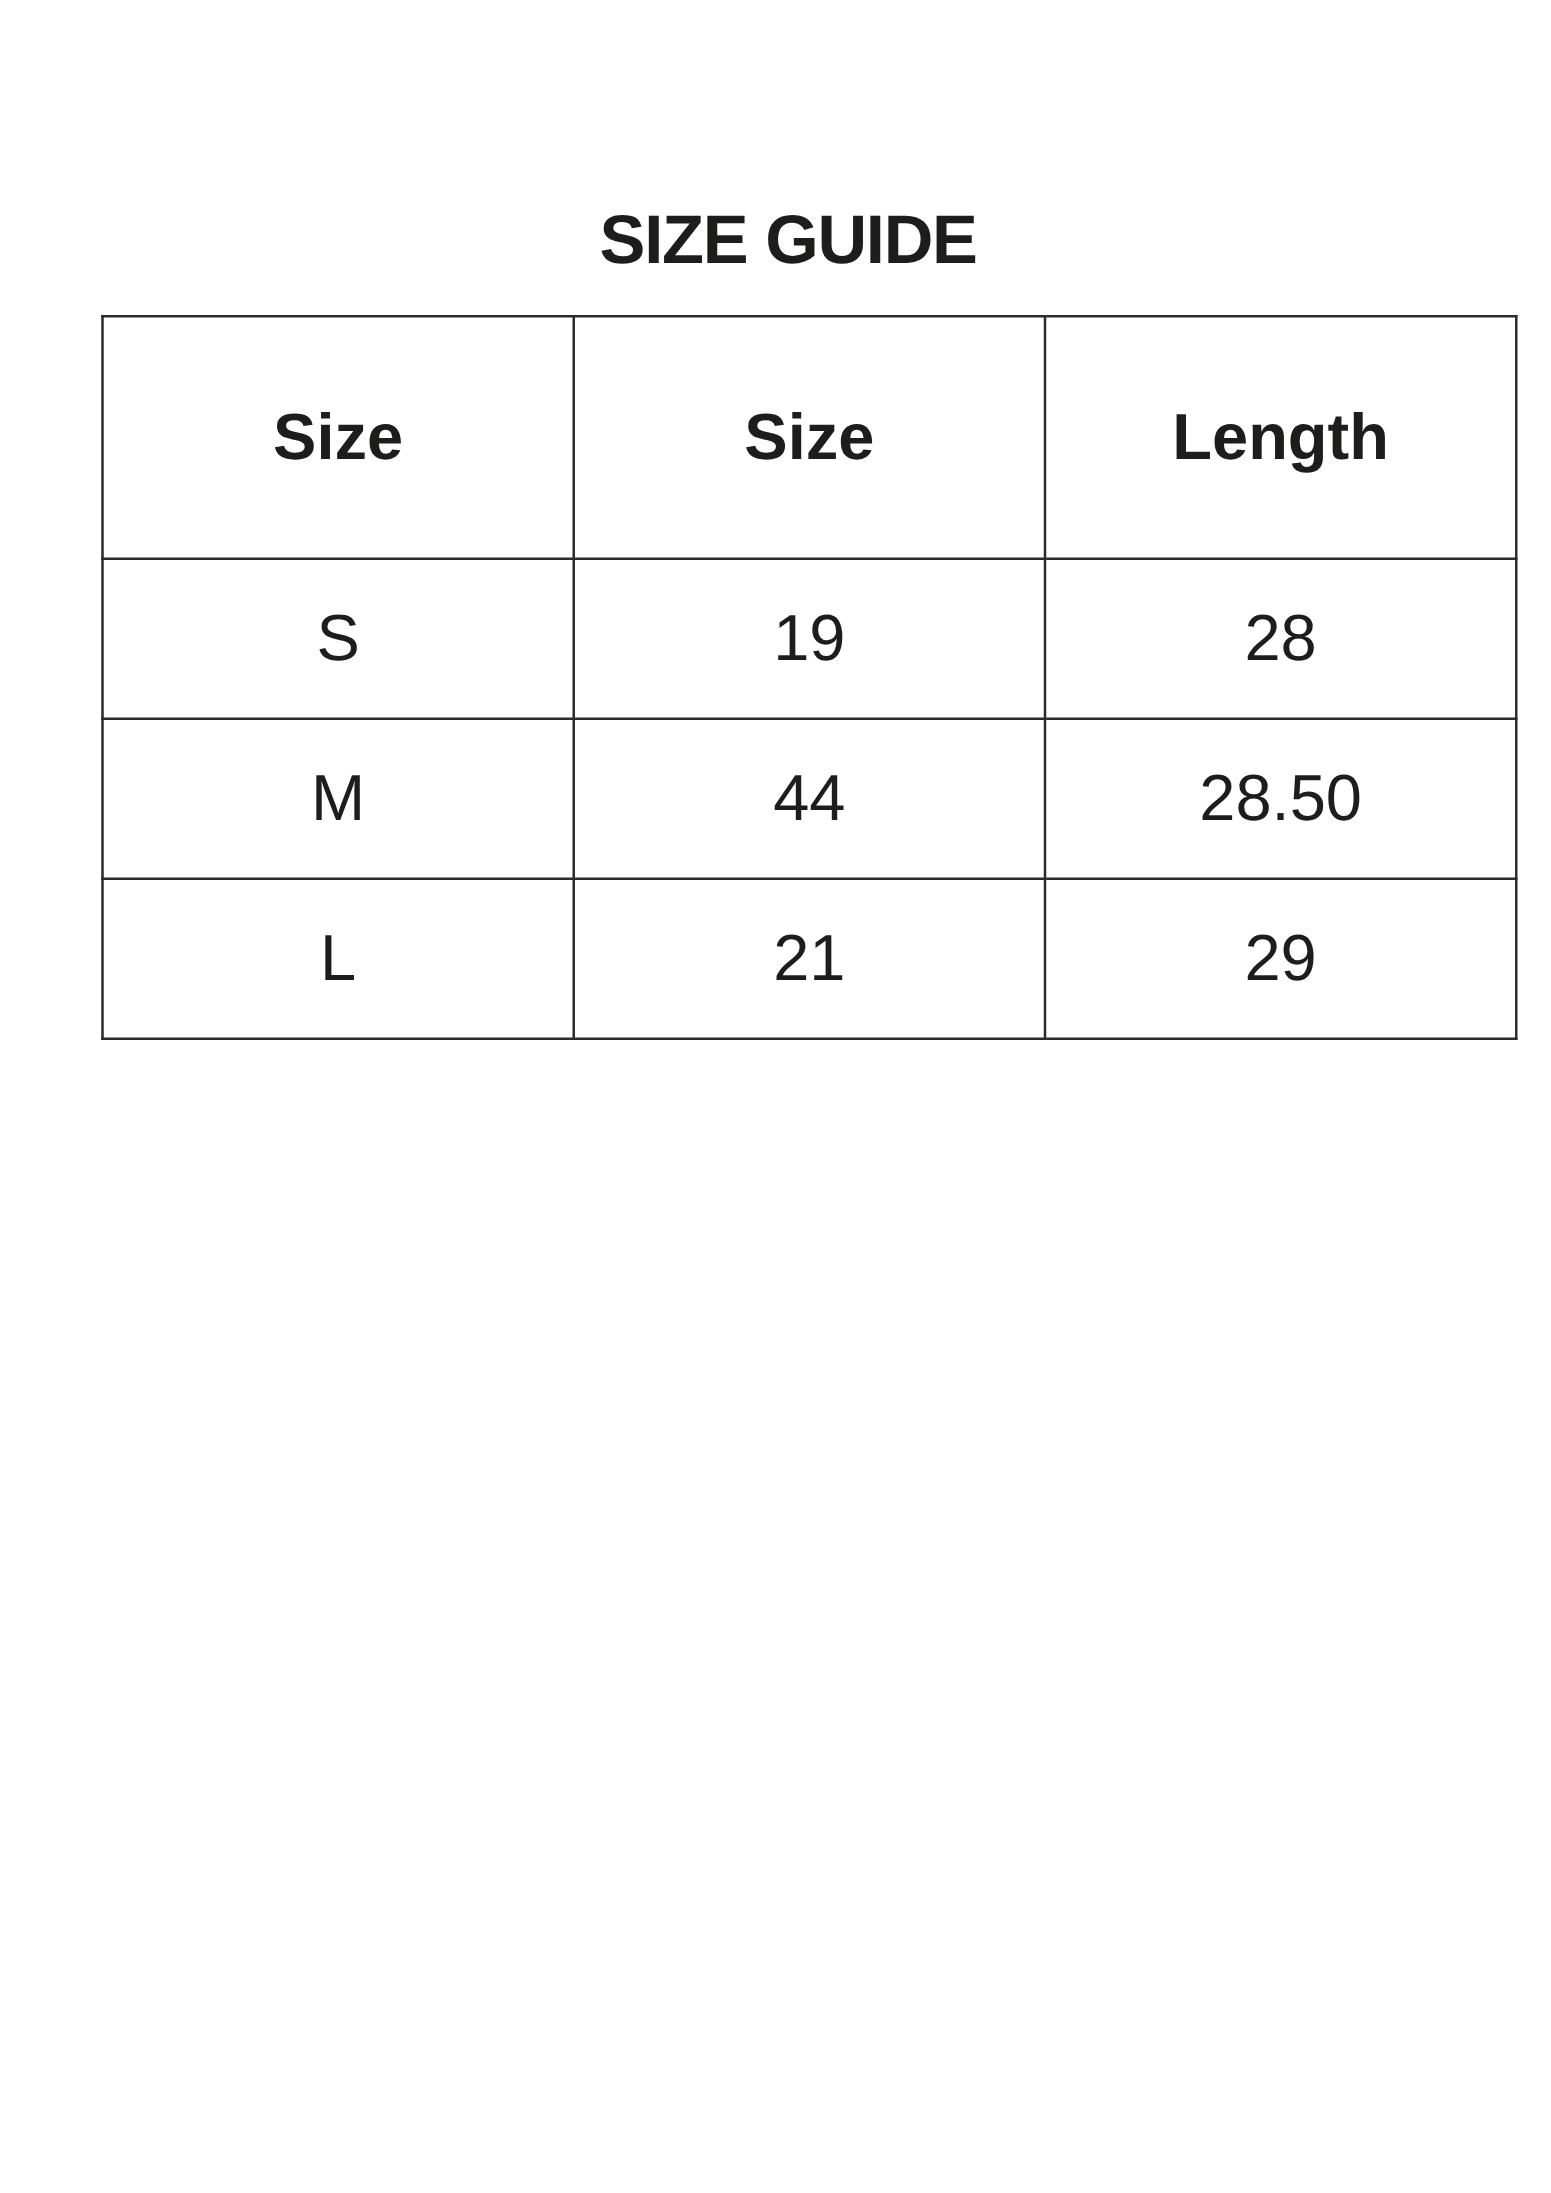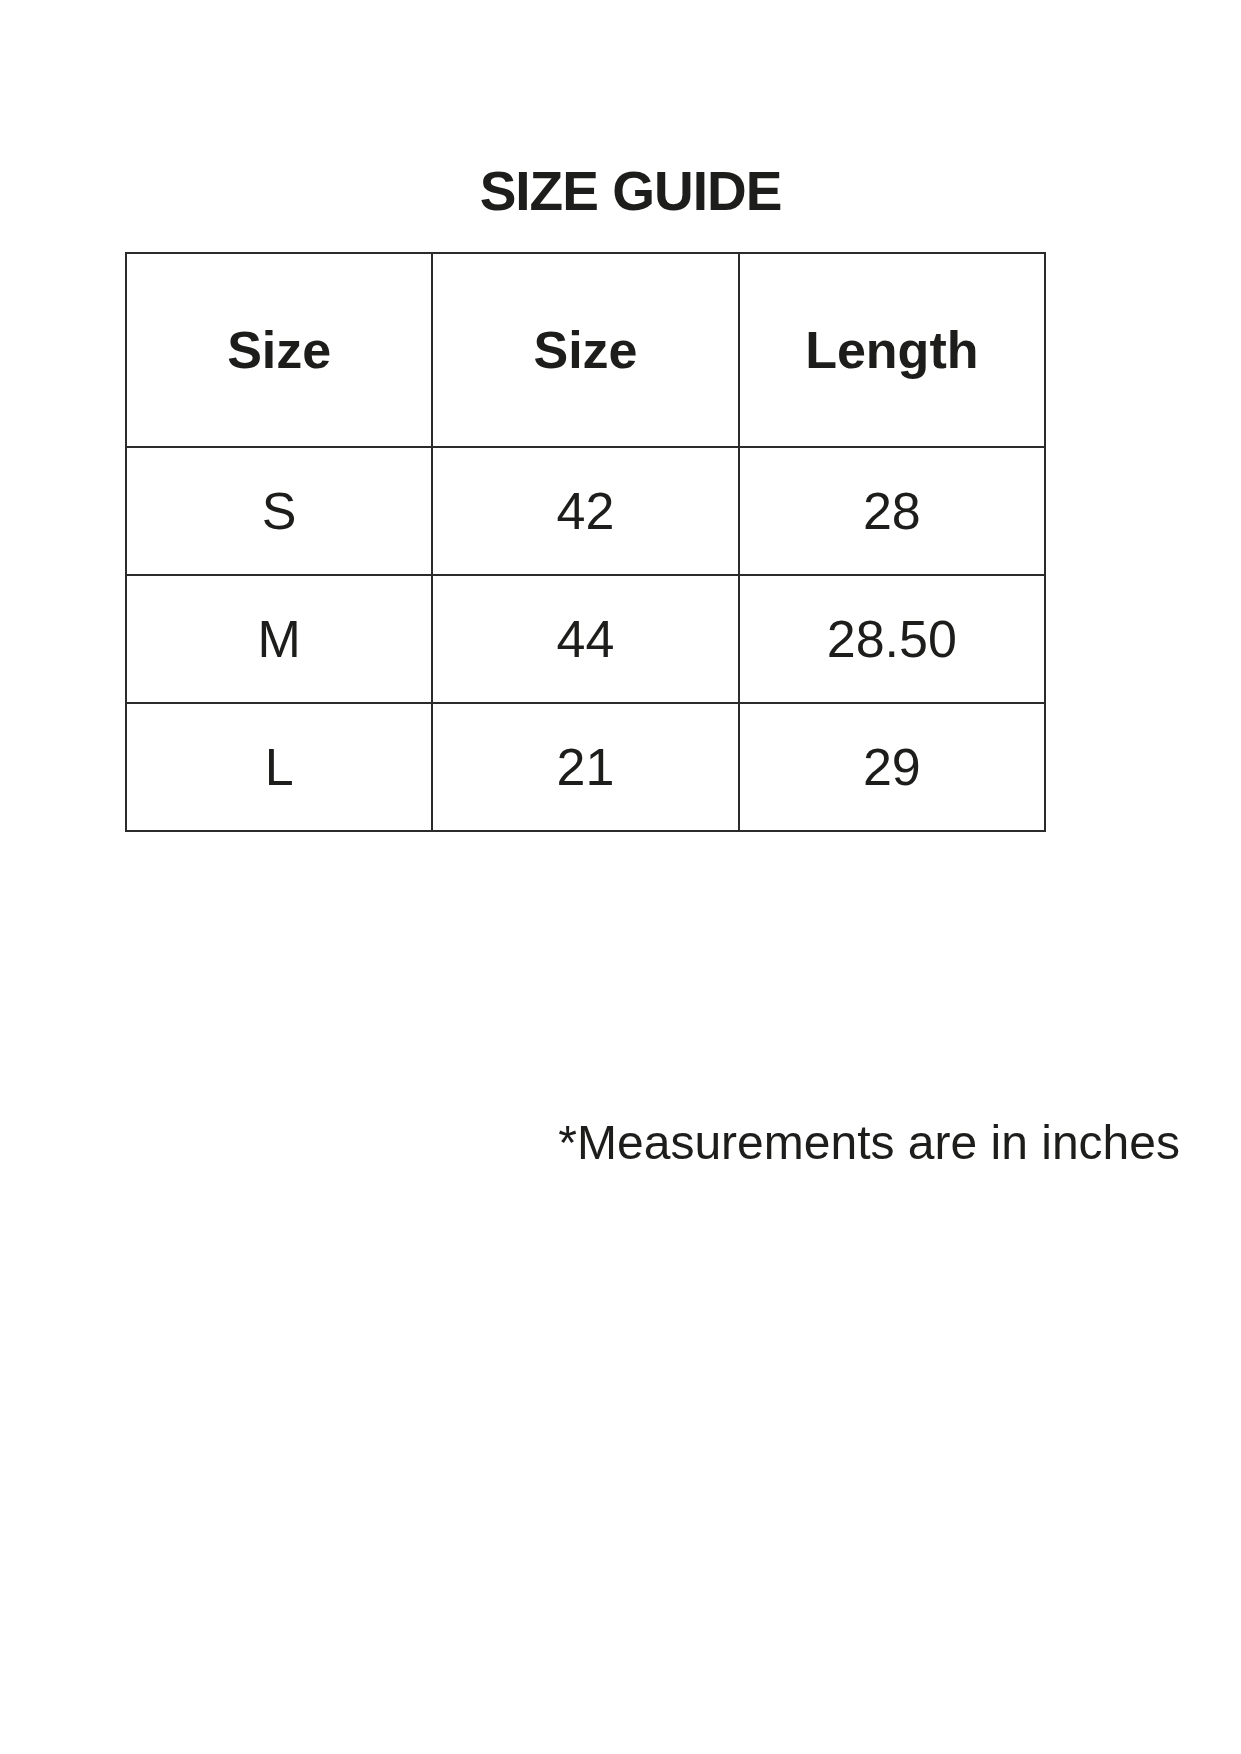--- a/index.html
+++ b/index.html
@@ -26,24 +26,23 @@
     font-size: 55px;
     font-weight: bold;
     letter-spacing: -1px;
     line-height: 1;
     color: #1d1d1b;
   }
   table.size-table {
     position: absolute;
     top: 252px;
     left: 81px;
-    width: 921px;
+    width: 1133px;
     border-collapse: collapse;
     table-layout: fixed;
-    margin-left: 44px;
   }
   table.size-table th,
   table.size-table td {
     border: 2px solid #2b2b2b;
     text-align: center;
     vertical-align: middle;
     padding: 0;
     font-size: 52px;
     line-height: 1;
     color: #1d1d1b;
@@ -80,31 +79,30 @@
     <thead>
       <tr>
         <th>Size</th>
         <th>Size</th>
         <th>Length</th>
       </tr>
     </thead>
     <tbody>
       <tr>
         <td>S</td>
-        <td>42</td>
+        <td>19</td>
         <td>28</td>
       </tr>
       <tr>
         <td>M</td>
         <td>44</td>
         <td>28.50</td>
       </tr>
       <tr>
         <td>L</td>
         <td>21</td>
         <td>29</td>
       </tr>
     </tbody>
   </table>
 
-  <div class="footnote">*Measurements are in inches</div>
 
 </div>
 
 </body></html>

